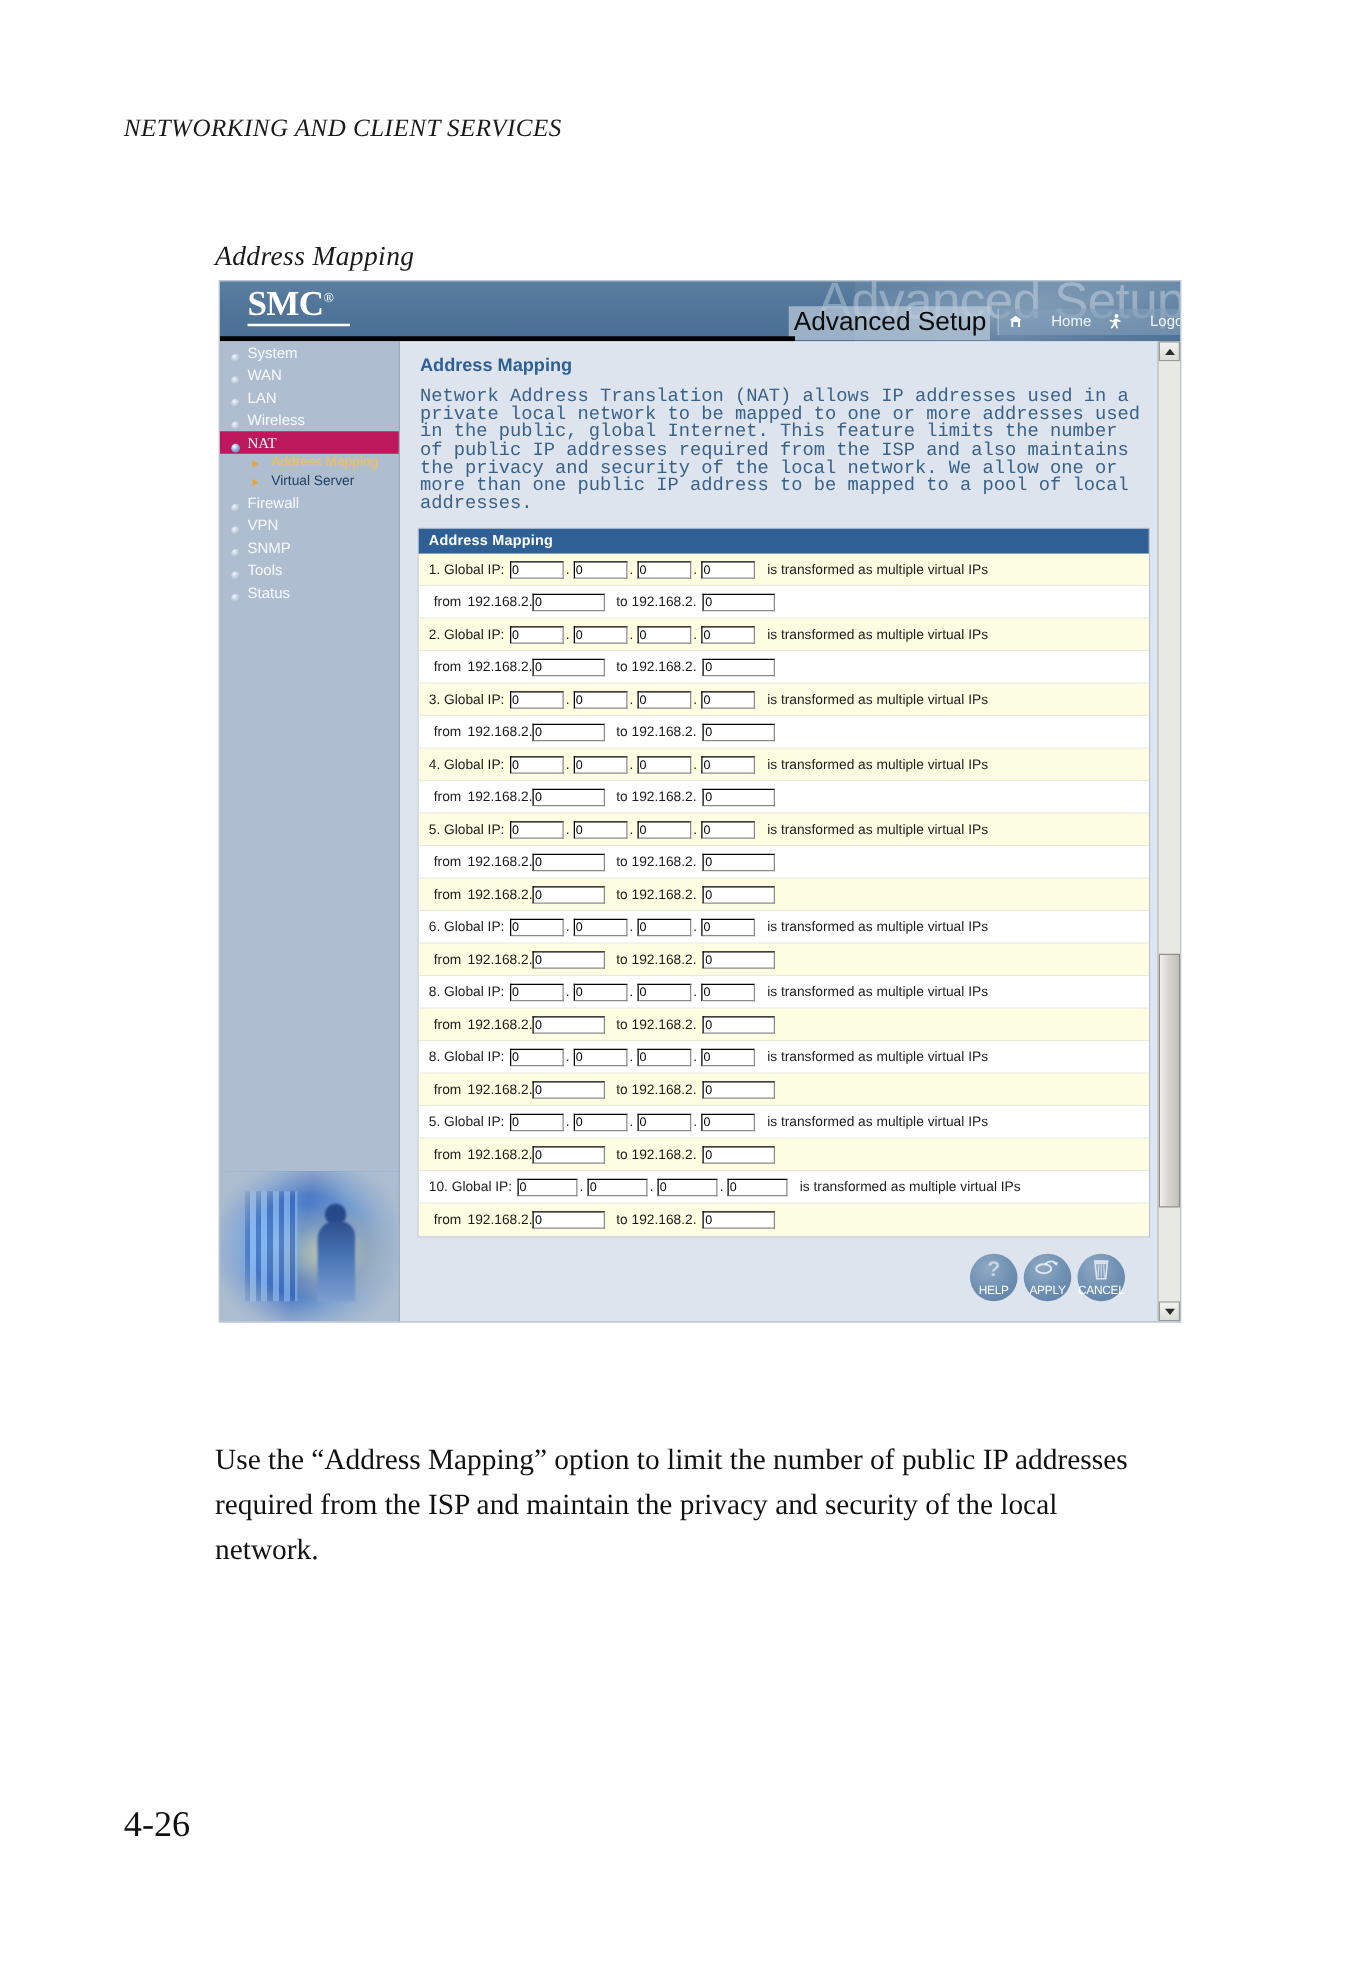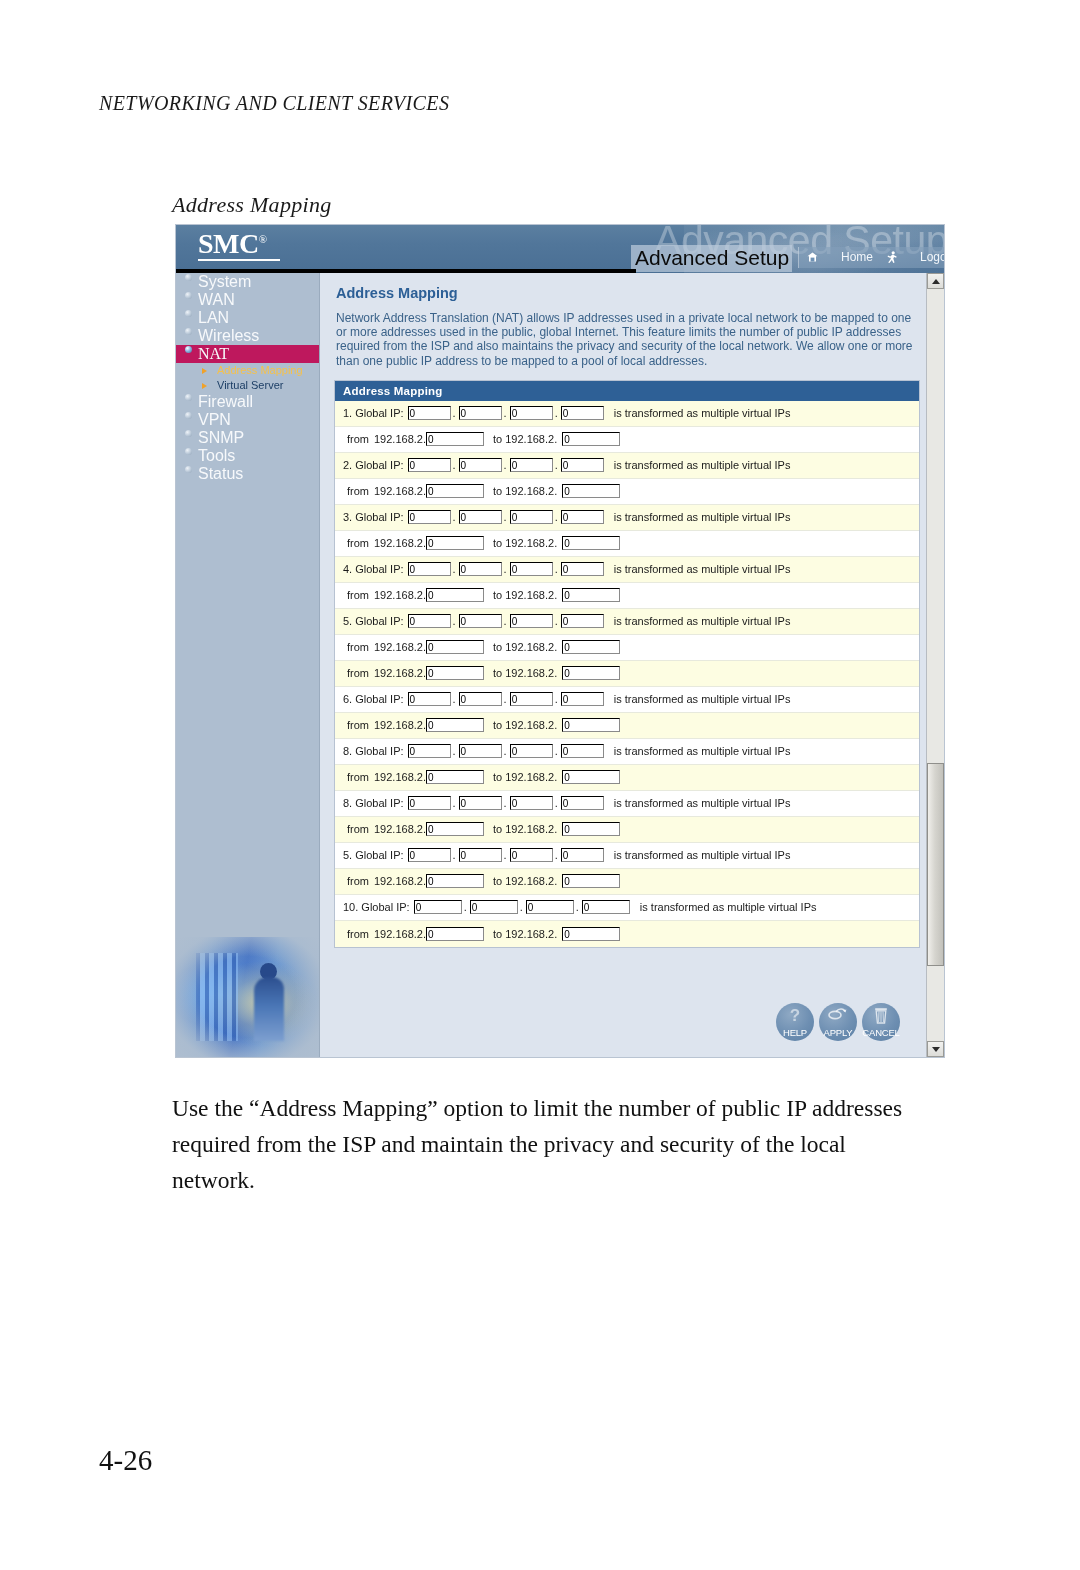--- a/index.html
+++ b/index.html
@@ -35,21 +35,21 @@
     font-family: "Liberation Serif", serif;
     font-style: italic;
     font-size: 22px;
     color: #1a1a1a;
     letter-spacing: 0.3px;
   }
 
   .body-copy {
     position: absolute;
     left: 172px;
-    top: 1090px;
+    top: 1150px;
     width: 740px;
     font-family: "Liberation Serif", serif;
     font-size: 23.5px;
     line-height: 36px;
     color: #111;
   }
 
   .page-number {
     position: absolute;
     left: 99px;
@@ -190,26 +190,26 @@
   
   .sidebar {
     width: 143px;
     background: #aebed0;
     position: relative;
     border-right: 1px solid #9aabbe;
     flex: 0 0 143px;
   }
   .nav-item {
     display: flex;
-    align-items: flex-start;
+    align-items: flex-end;
     gap: 6px;
     padding: 1px 0 1px 9px;
     height: 16px;
     font-family: "Liberation Sans", sans-serif;
-    font-size: 16px;
+    font-size: 12px;
     color: #f7f9fb;
     line-height: 16px;
     white-space: nowrap;
   }
   .nav-item.is-active {
     background: #be185d;
     color: #f7f9fb;
     font-family: Liberation Serif, serif;
   }
   .bullet {
@@ -300,22 +300,22 @@
   .content-inner { padding: 0 12px 0 14px; }
 
   .panel-title {
     font-family: "Liberation Sans", sans-serif;
     font-size: 14.5px;
     font-weight: bold;
     color: #2c5f96;
     margin: 2px 0 10px 2px;
   }
   .panel-desc {
-    font-family: Liberation Sans, sans-serif;
-    font-size: 12px;
+    font-family: Liberation Mono, monospace;
+    font-size: 15px;
     line-height: 14.2px;
     color: #3a6289;
     margin: 0 0 12px 2px;
     max-width: 590px;
   }
 
   .form-panel {
     border: 1px solid #b7c2d2;
     background: #ffffff;
     width: 584px;

